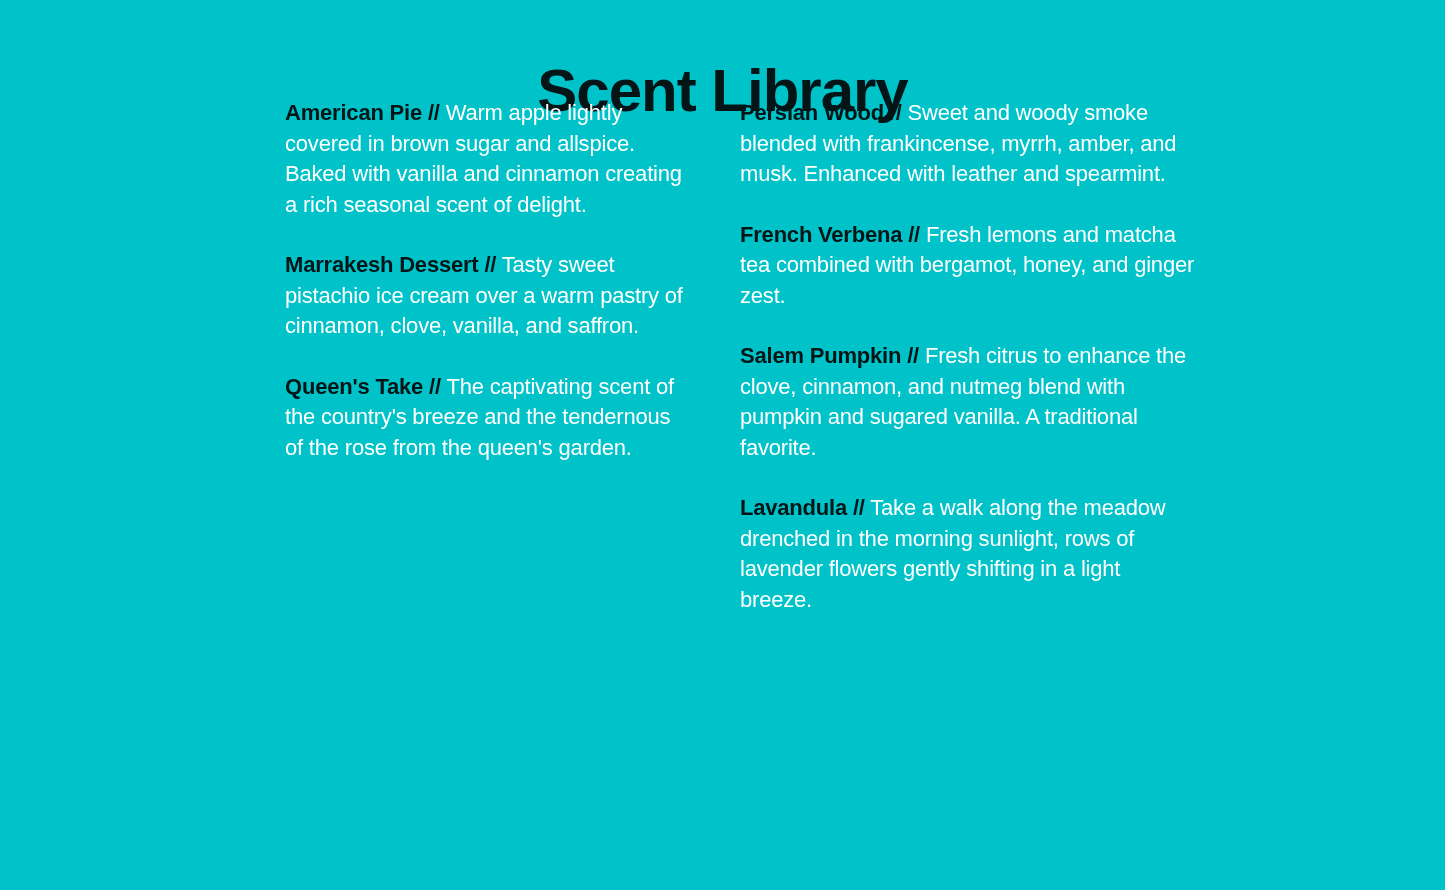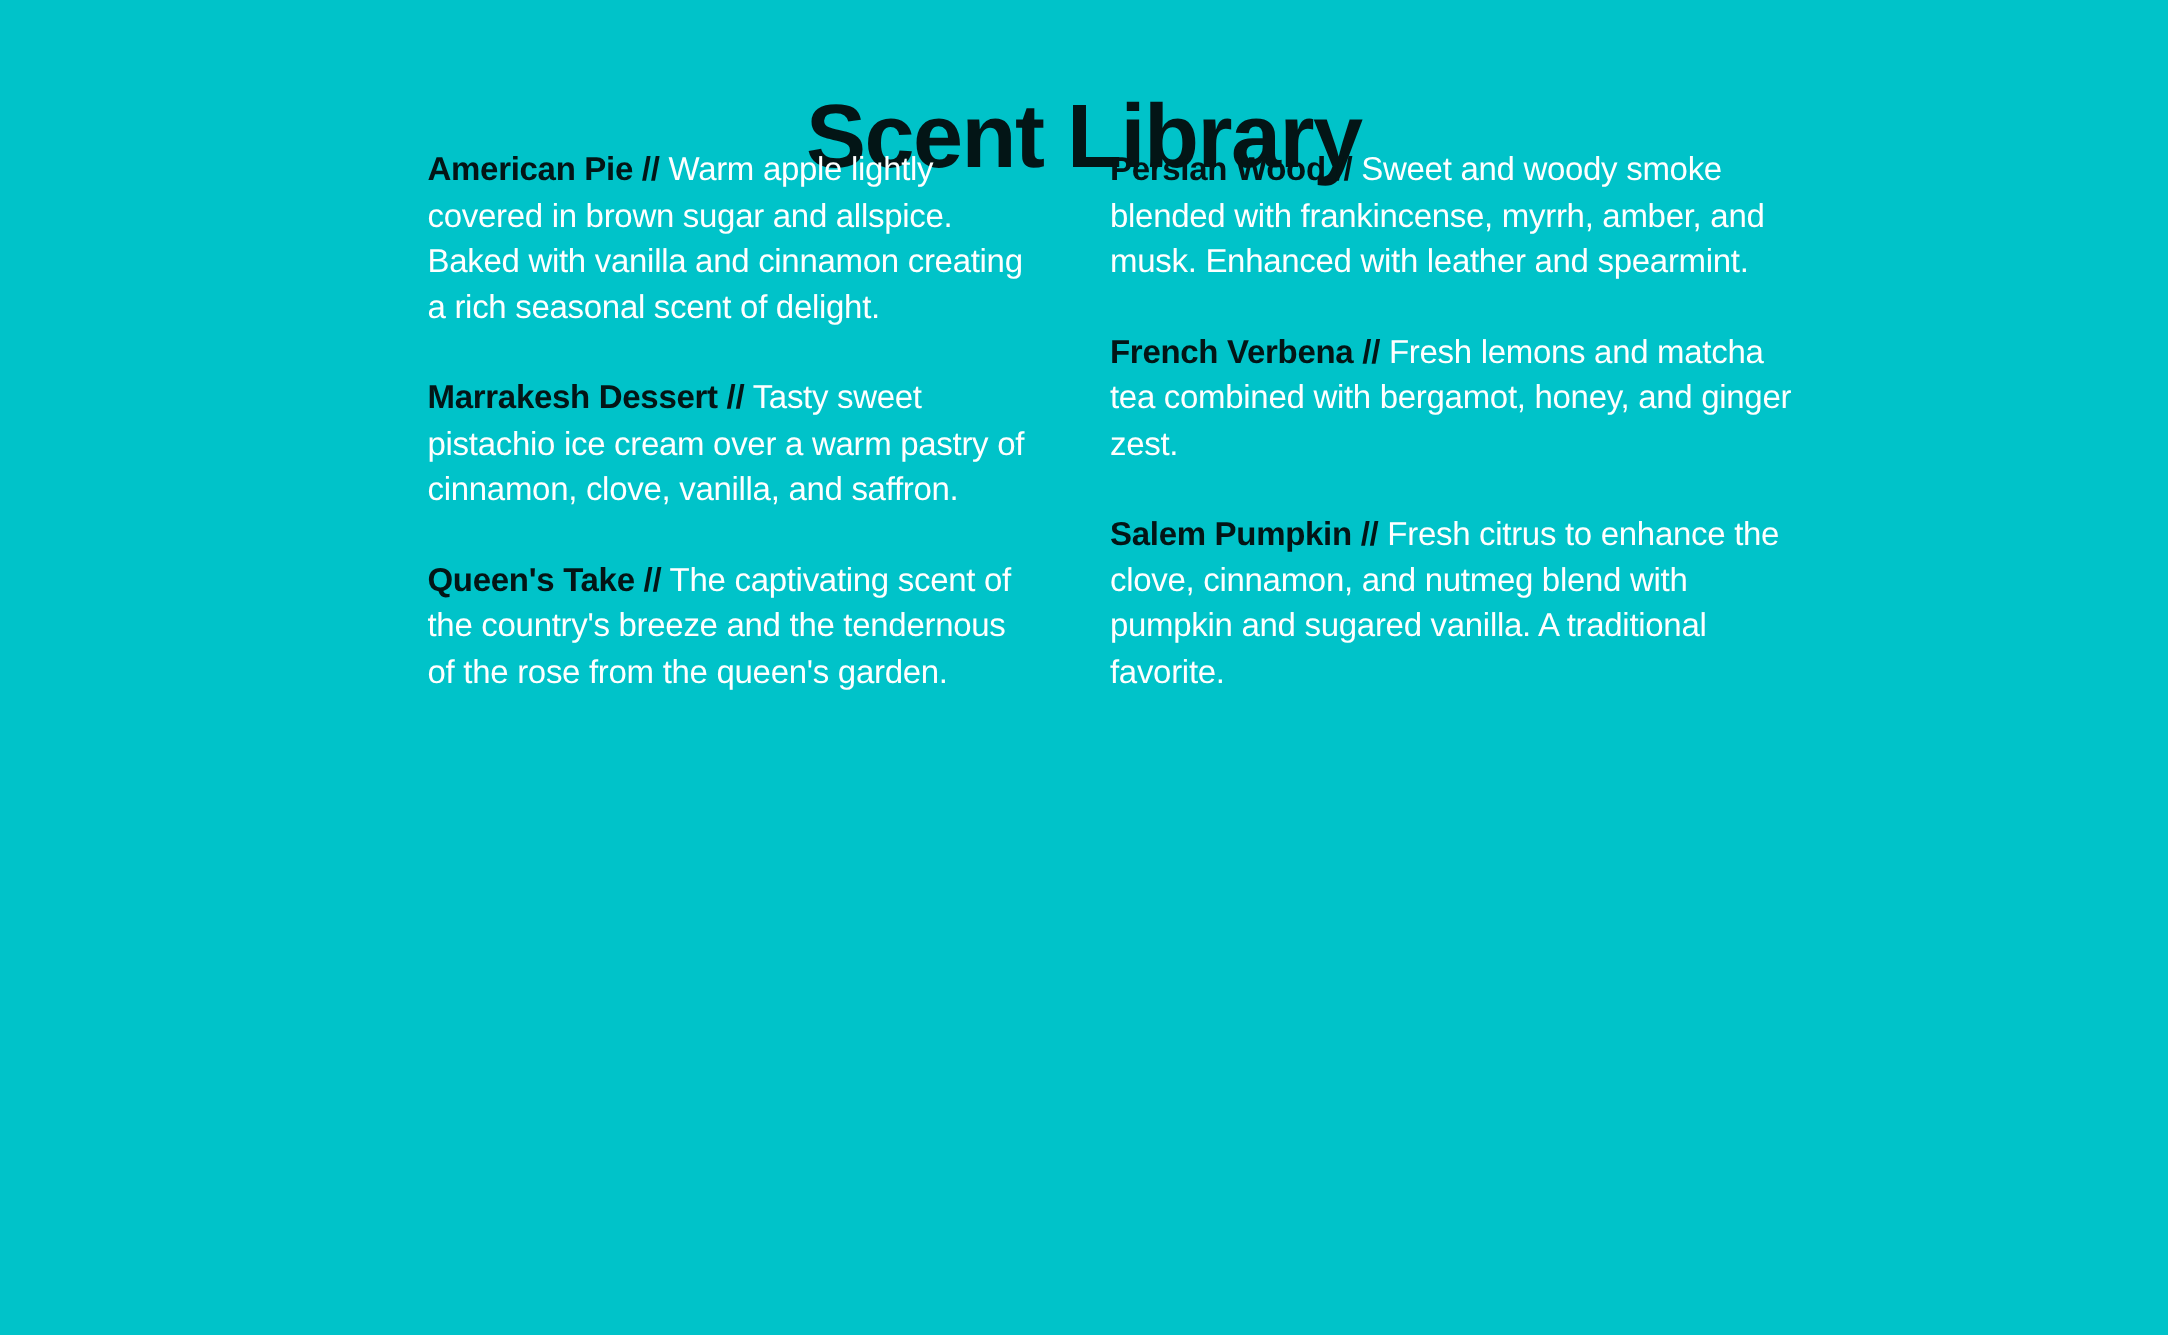--- a/index.html
+++ b/index.html
@@ -80,15 +80,19 @@
       <span class="scent-desc">Sweet and woody smoke blended with frankincense, myrrh, amber, and musk. Enhanced with leather and spearmint.</span>
     </p>
     <p class="scent">
       <span class="scent-name">French Verbena //</span>
       <span class="scent-desc">Fresh lemons and matcha tea combined with bergamot, honey, and ginger zest.</span>
     </p>
     <p class="scent">
       <span class="scent-name">Salem Pumpkin //</span>
       <span class="scent-desc">Fresh citrus to enhance the clove, cinnamon, and nutmeg blend with pumpkin and sugared vanilla. A traditional favorite.</span>
     </p>
+    <p class="scent">
+      <span class="scent-name">Lavandula //</span>
+      <span class="scent-desc">Take a walk along the meadow drenched in the morning sunlight, rows of lavender flowers gently shifting in a light breeze.</span>
+    </p>
   </div>
 
 </div>
 
 </body></html>

